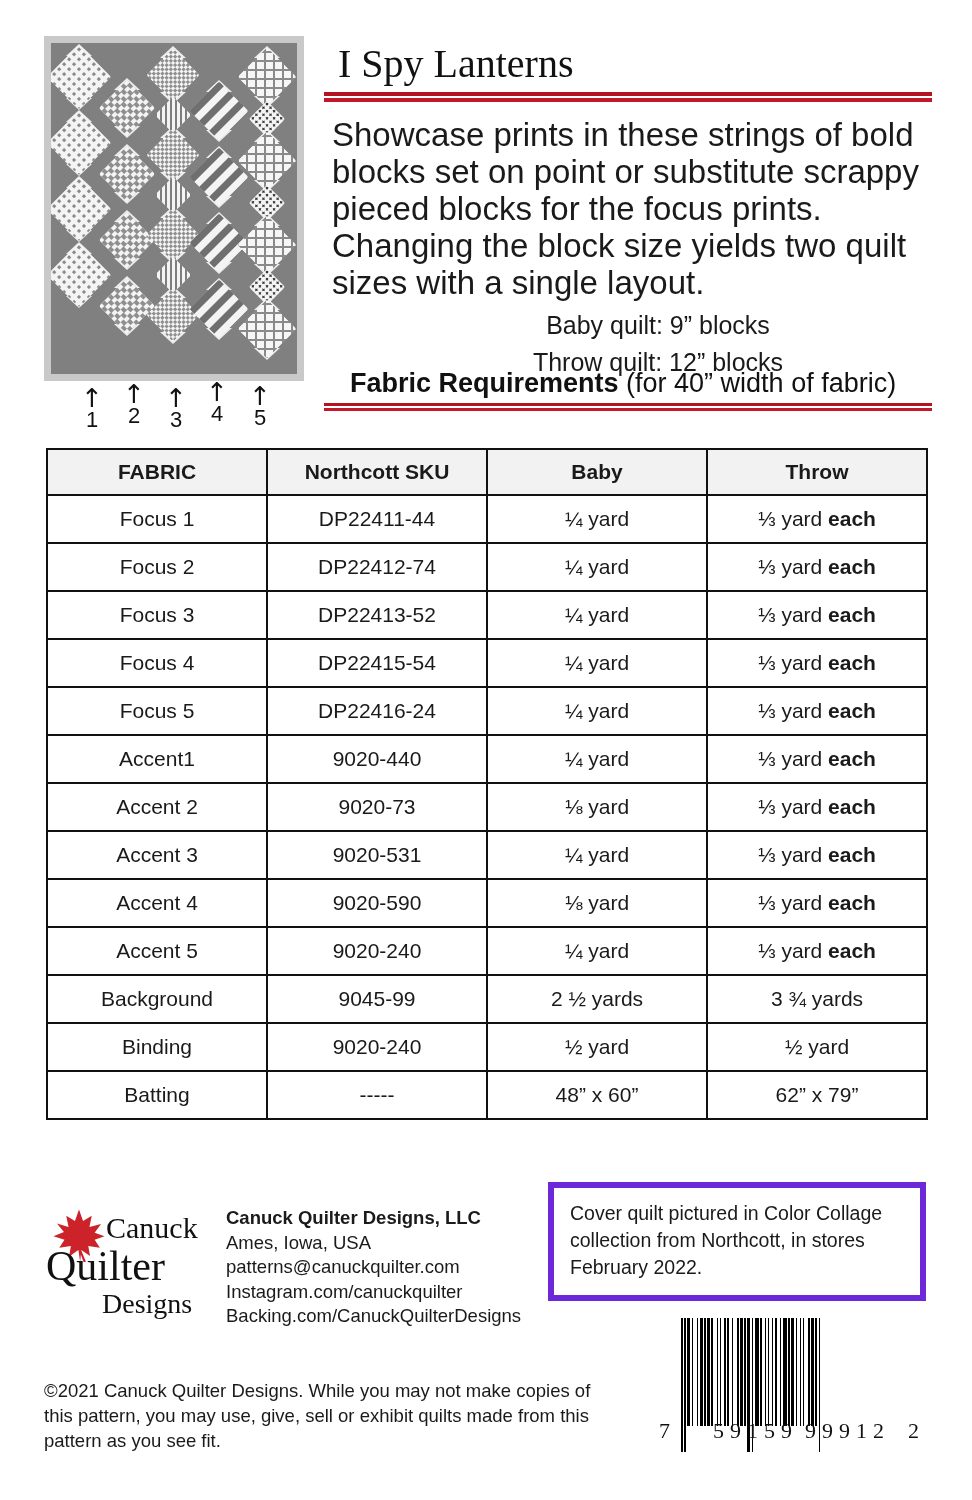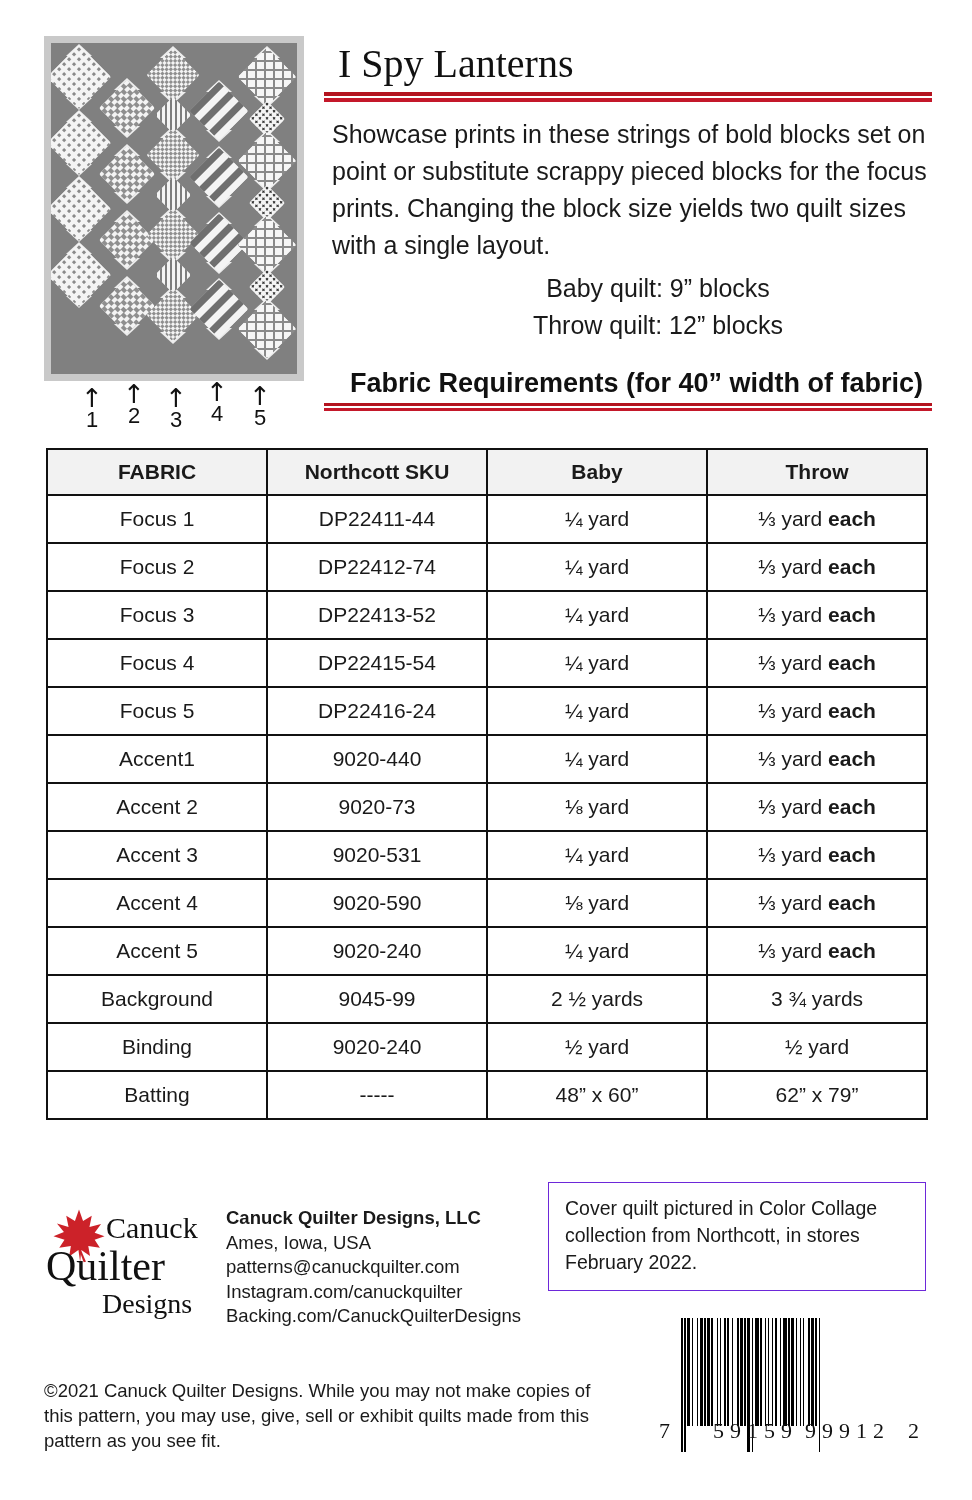--- a/index.html
+++ b/index.html
@@ -117,21 +117,21 @@
   }
   .rule-red {
     width: 100%;
     margin: 2px 0 14px 0;
   }
   .rule-red .r1 { height: 4px; background: #b4141f; }
   .rule-red .r2 { height: 2px; background: #ffffff; }
   .rule-red .r3 { height: 4px; background: #c4182a; }
 
   .desc {
-    font-size: 25px;
+    font-size: 33px;
     line-height: 37px;
     color: #1a1a1a;
     margin: 0 0 6px 8px;
   }
   .sizes {
     text-align: center;
     font-size: 25px;
     line-height: 37px;
     color: #1a1a1a;
     margin: 0 0 0 60px;
@@ -144,21 +144,21 @@
     width: 608px;
   }
   .fr-title {
     font-size: 27px;
     line-height: 34px;
     color: #111;
     margin-left: 14px;
     white-space: nowrap;
   }
   .fr-title b { font-weight: bold; margin-left: 12px; }
-  .fr-title span { font-weight: bold; }
+  .fr-title span { font-weight: normal; }
   .fr-rule { margin-top: 3px; }
   .fr-rule .r1 { height: 3px; background: #b4141f; }
   .fr-rule .r2 { height: 2px; background: #ffffff; }
   .fr-rule .r3 { height: 3px; background: #c4182a; }
 
   
   table.fabric {
     position: absolute;
     left: 46px; top: 448px;
     width: 880px;
@@ -237,21 +237,21 @@
     width: 580px;
     font-size: 18.5px;
     line-height: 25px;
     color: #1a1a1a;
   }
 
   .cover-note {
     position: absolute;
     left: 548px; top: 1182px;
     width: 378px;
-    border: 1px solid #6d28d9;
+    border: 6px solid #6d28d9;
     padding: 12px 14px 14px 16px;
     font-size: 19.5px;
     line-height: 27px;
     color: #1a1a1a;
     background: #fff;
   }
 
   .barcode-box {
     position: absolute;
     left: 655px; top: 1318px;

